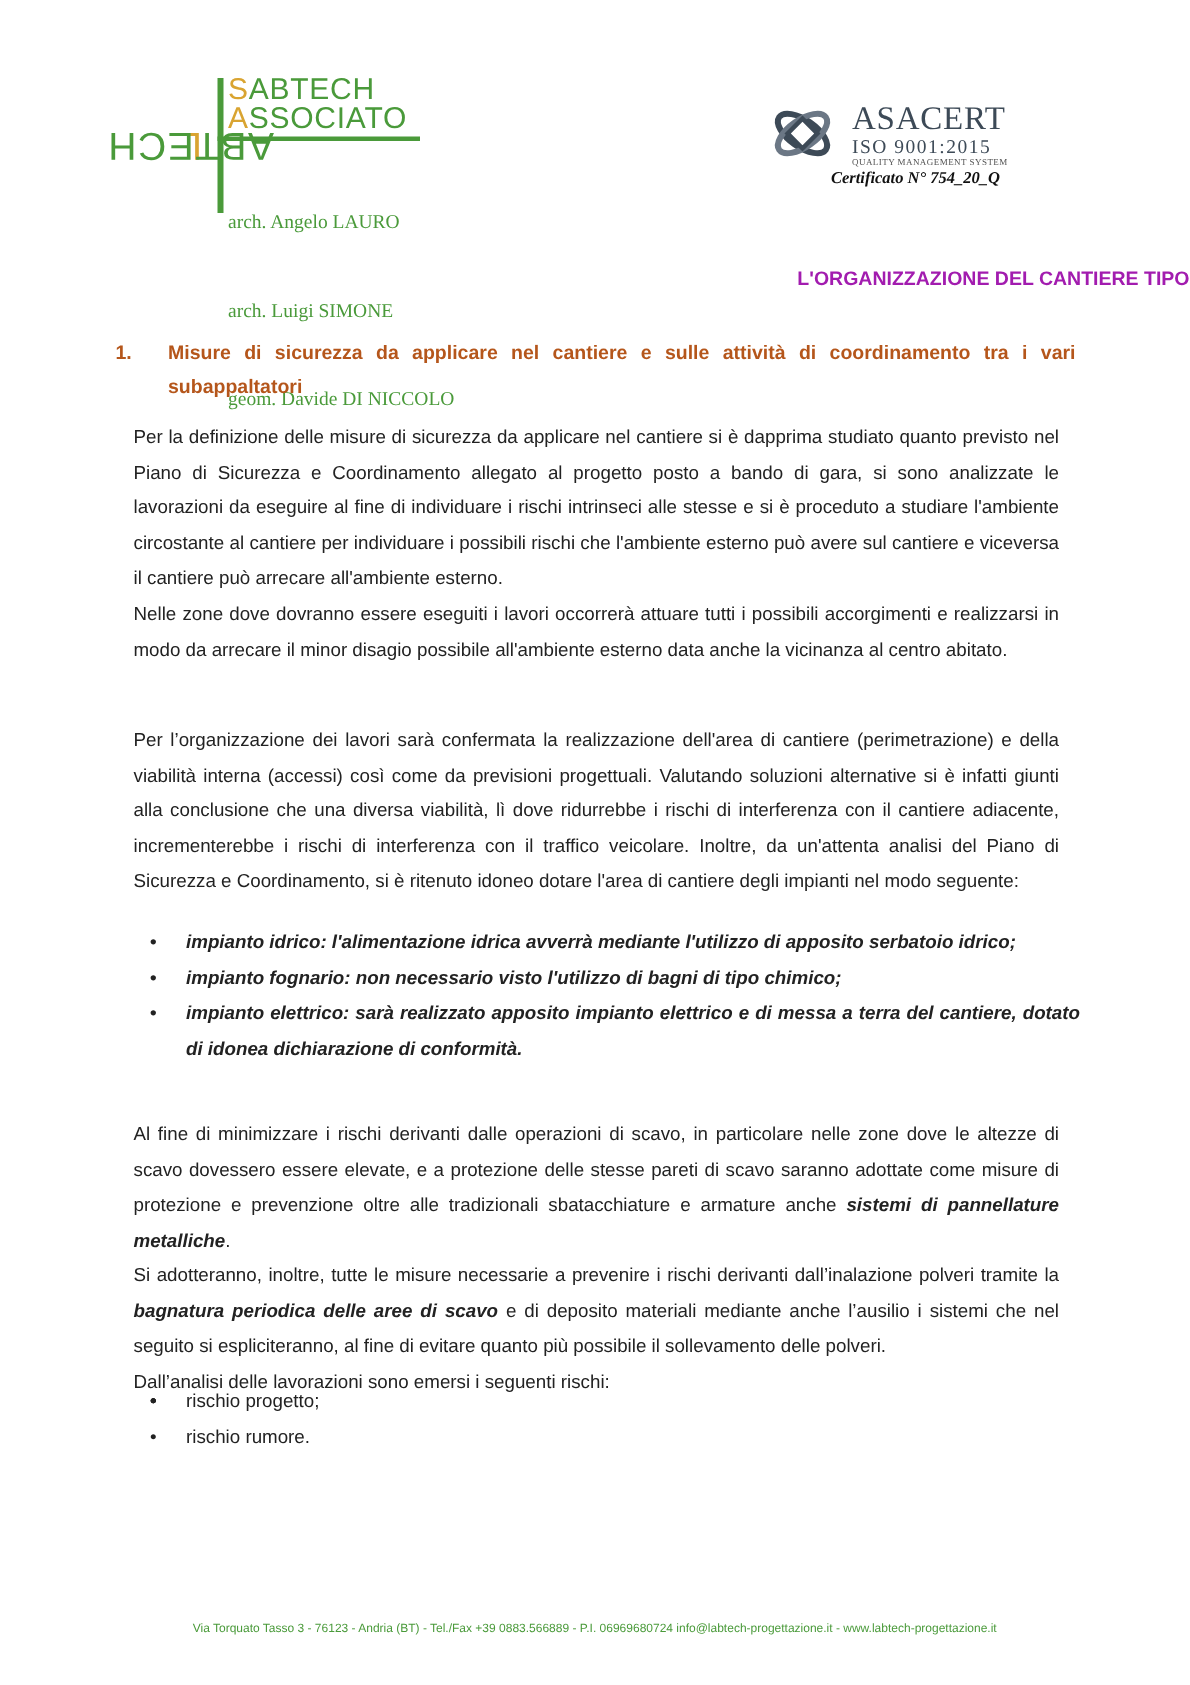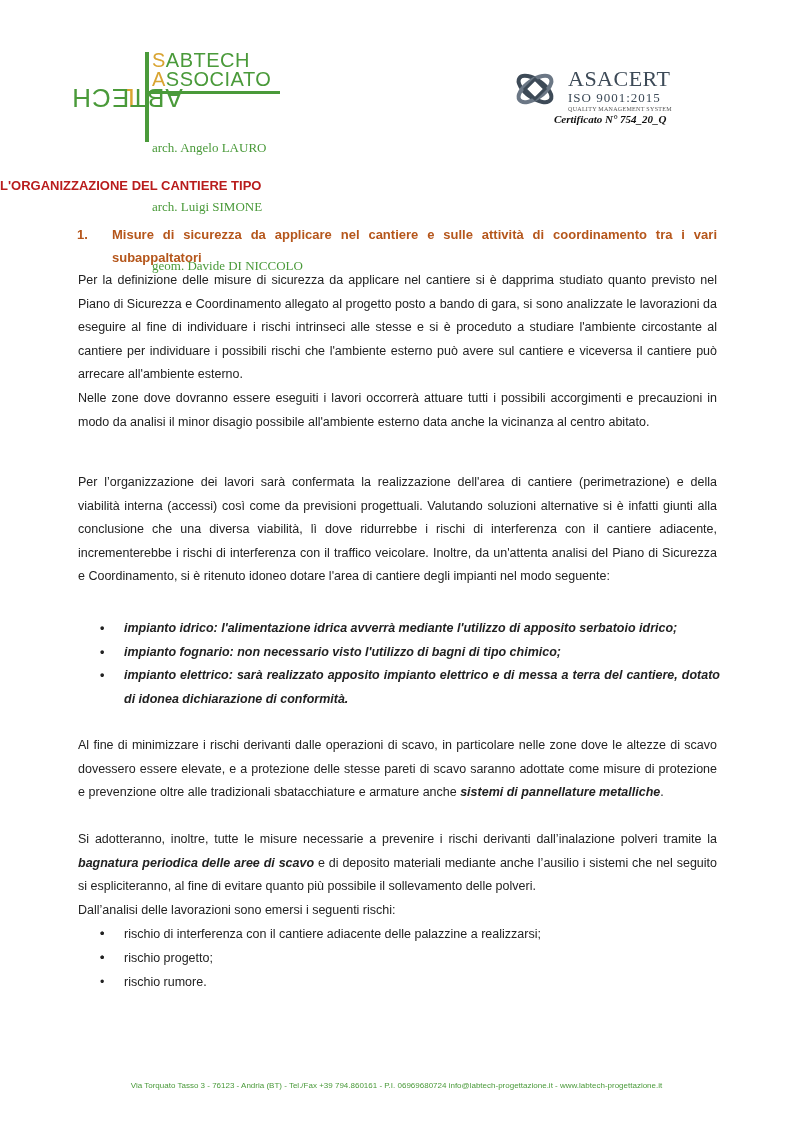--- a/index.html
+++ b/index.html
@@ -22,29 +22,29 @@
 
     
     .cert { position: absolute; left: 512px; top: 50px; width: 180px; height: 65px; margin-top: 16px; }
     .cert .emblem { position: absolute; left: 2px; top: 2px; width: 42px; height: 42px; }
     .cert .brand { position: absolute; left: 56px; top: 0px; font-family: "Liberation Serif", serif; font-size: 22px; color: #3d4a57; letter-spacing: 0.5px; }
     .cert .iso { position: absolute; left: 56px; top: 24px; font-family: "Liberation Serif", serif; font-size: 13px; color: #3d4a57; letter-spacing: 1px; }
     .cert .qms { position: absolute; left: 56px; top: 40px; font-family: "Liberation Serif", serif; font-size: 6px; color: #555; letter-spacing: 0.3px; }
     .cert .num { position: absolute; left: 42px; top: 47px; font-family: "Liberation Serif", serif; font-size: 11px; font-style: italic; font-weight: bold; color: #111; }
 
     
-    .title { position: absolute; left: 0; width: 793px; top: 178px; text-align: left;
-             font-size: 13px; font-weight: bold; color: #b91c1c; }
+    .title { position: absolute; left: 0; width: 793px; top: 178px; text-align: right;
+             font-size: 13px; font-weight: bold; color: #a21caf; }
     .heading { position: absolute; left: 77px; top: 223px; width: 640px; font-size: 13px; font-weight: bold; color: #b5561b; line-height: 23px; }
     .heading .num { position: absolute; left: 0; top: 0; }
     .heading .txt { margin-left: 35px; text-align: justify; }
 
     
     .body { position: absolute; left: 77px; width: 641px; font-size: 12.5px; line-height: 23.5px; color: #222; text-align: justify; }
-    .body p { margin: 1px; }
+    .body p { margin: 12px; }
     .p1 { top: 268px; }
     .p2 { top: 386px; }
     .p3 { top: 470px; }
 
     .ilist { position: absolute; left: 100px; top: 617px; width: 620px; font-size: 12.5px; line-height: 23.5px; font-style: italic; font-weight: bold; color: #222; }
     .ilist .item { position: relative; padding-left: 24px; text-align: justify; }
     .ilist .bullet { position: absolute; left: 0; top: 0; font-style: normal; }
 
     .p4 { top: 733px; }
     .p5 { top: 827px; }
@@ -94,21 +94,21 @@
 
 <div class="heading">
   <span class="num">1.</span>
   <div class="txt">Misure di sicurezza da applicare nel cantiere e sulle attività di coordinamento tra i vari subappaltatori</div>
 </div>
 
 <div class="body p1">
     <p>Per la definizione delle misure di sicurezza da applicare nel cantiere si è dapprima studiato quanto previsto nel Piano di Sicurezza e Coordinamento allegato al progetto posto a bando di gara, si sono analizzate le lavorazioni da eseguire al fine di individuare i rischi intrinseci alle stesse e si è proceduto a studiare l'ambiente circostante al cantiere per individuare i possibili rischi che l'ambiente esterno può avere sul cantiere e viceversa il cantiere può arrecare all'ambiente esterno.</p>
   </div>
 <div class="body p2">
-    <p>Nelle zone dove dovranno essere eseguiti i lavori occorrerà attuare tutti i possibili accorgimenti e precauzioni in modo da analisi il minor disagio possibile all'ambiente esterno data anche la vicinanza al centro abitato.</p>
+    <p>Nelle zone dove dovranno essere eseguiti i lavori occorrerà attuare tutti i possibili accorgimenti e realizzarsi in modo da arrecare il minor disagio possibile all'ambiente esterno data anche la vicinanza al centro abitato.</p>
   </div>
 <div class="body p3">
     <p>Per l’organizzazione dei lavori sarà confermata la realizzazione dell'area di cantiere (perimetrazione) e della viabilità interna (accessi) così come da previsioni progettuali. Valutando soluzioni alternative si è infatti giunti alla conclusione che una diversa viabilità, lì dove ridurrebbe i rischi di interferenza con il cantiere adiacente, incrementerebbe i rischi di interferenza con il traffico veicolare. Inoltre, da un'attenta analisi del Piano di Sicurezza e Coordinamento, si è ritenuto idoneo dotare l'area di cantiere degli impianti nel modo seguente:</p>
   </div>
 
 <div class="ilist">
   <div class="item">
     <span class="bullet">•</span>
     <span>impianto idrico: l'alimentazione idrica avverrà mediante l'utilizzo di apposito serbatoio idrico;</span>
   </div>
@@ -133,28 +133,27 @@
 <div class="body p6">
     <p>Dall’analisi delle lavorazioni sono emersi i seguenti rischi:</p>
   </div>
 
 <div class="rlist">
   <div class="item">
     <span class="bullet">•</span>
   </div>
   <div class="item">
     <span class="bullet">•</span>
-    <span>rischio di interferenza con il cantiere adiacente delle palazzine a realizzarsi;</span>
   </div>
   <div class="item">
     <span class="bullet">•</span>
   </div>
   <div class="item">
     <span class="bullet">•</span>
     <span>rischio progetto;</span>
   </div>
   <div class="item">
     <span class="bullet">•</span>
     <span>rischio rumore.</span>
   </div>
 </div>
 
-<div class="footer">Via Torquato Tasso 3 - 76123 - Andria (BT) - Tel./Fax +39 794.860161 - P.I. 06969680724 info@labtech-progettazione.it - www.labtech-progettazione.it</div>
+<div class="footer">Via Torquato Tasso 3 - 76123 - Andria (BT) - Tel./Fax +39 0883.566889 - P.I. 06969680724 info@labtech-progettazione.it - www.labtech-progettazione.it</div>
 
 </body></html>

